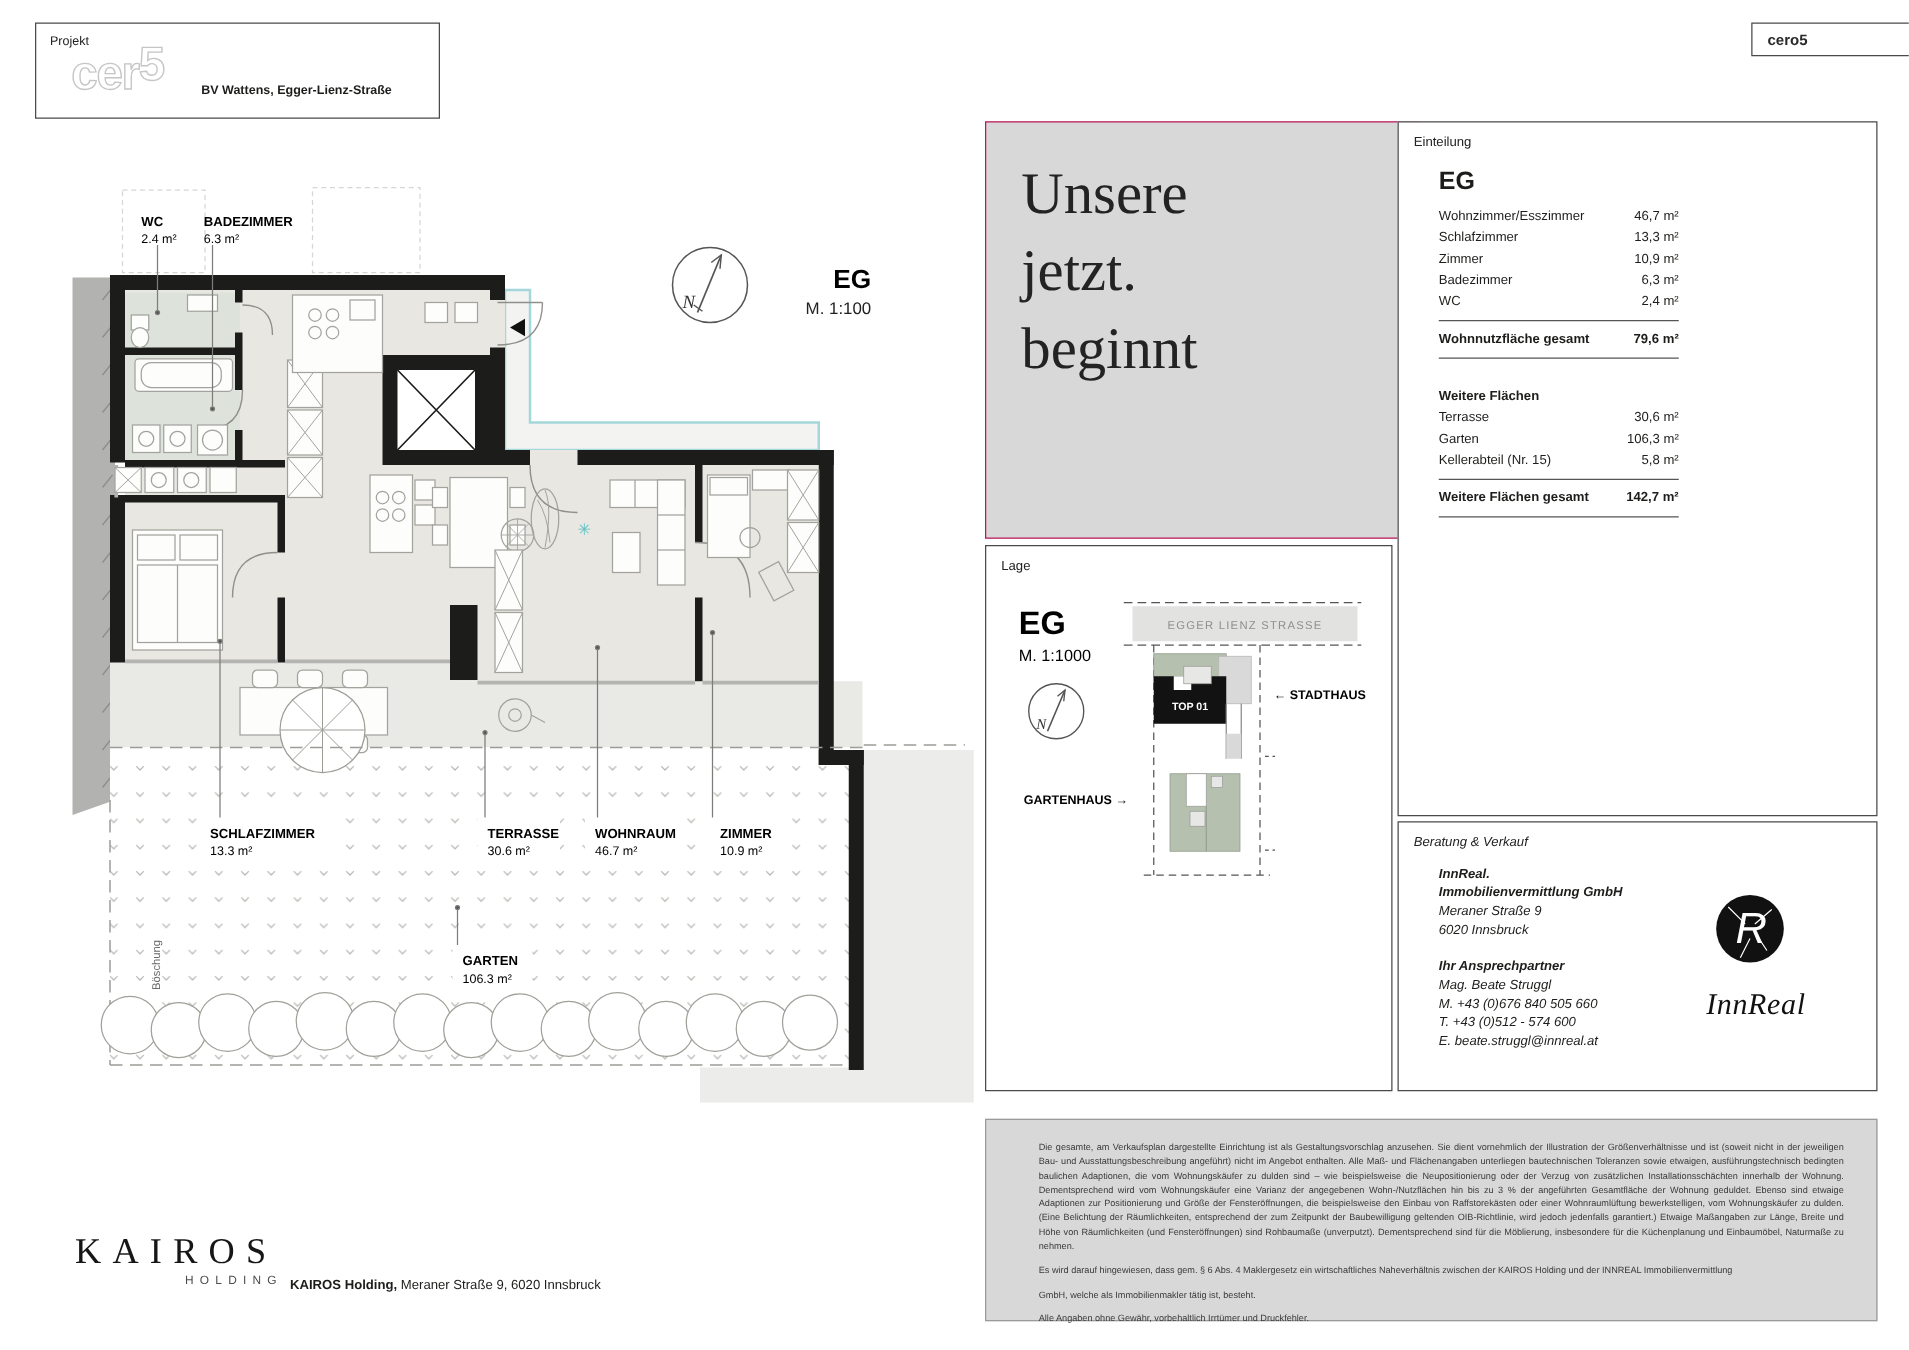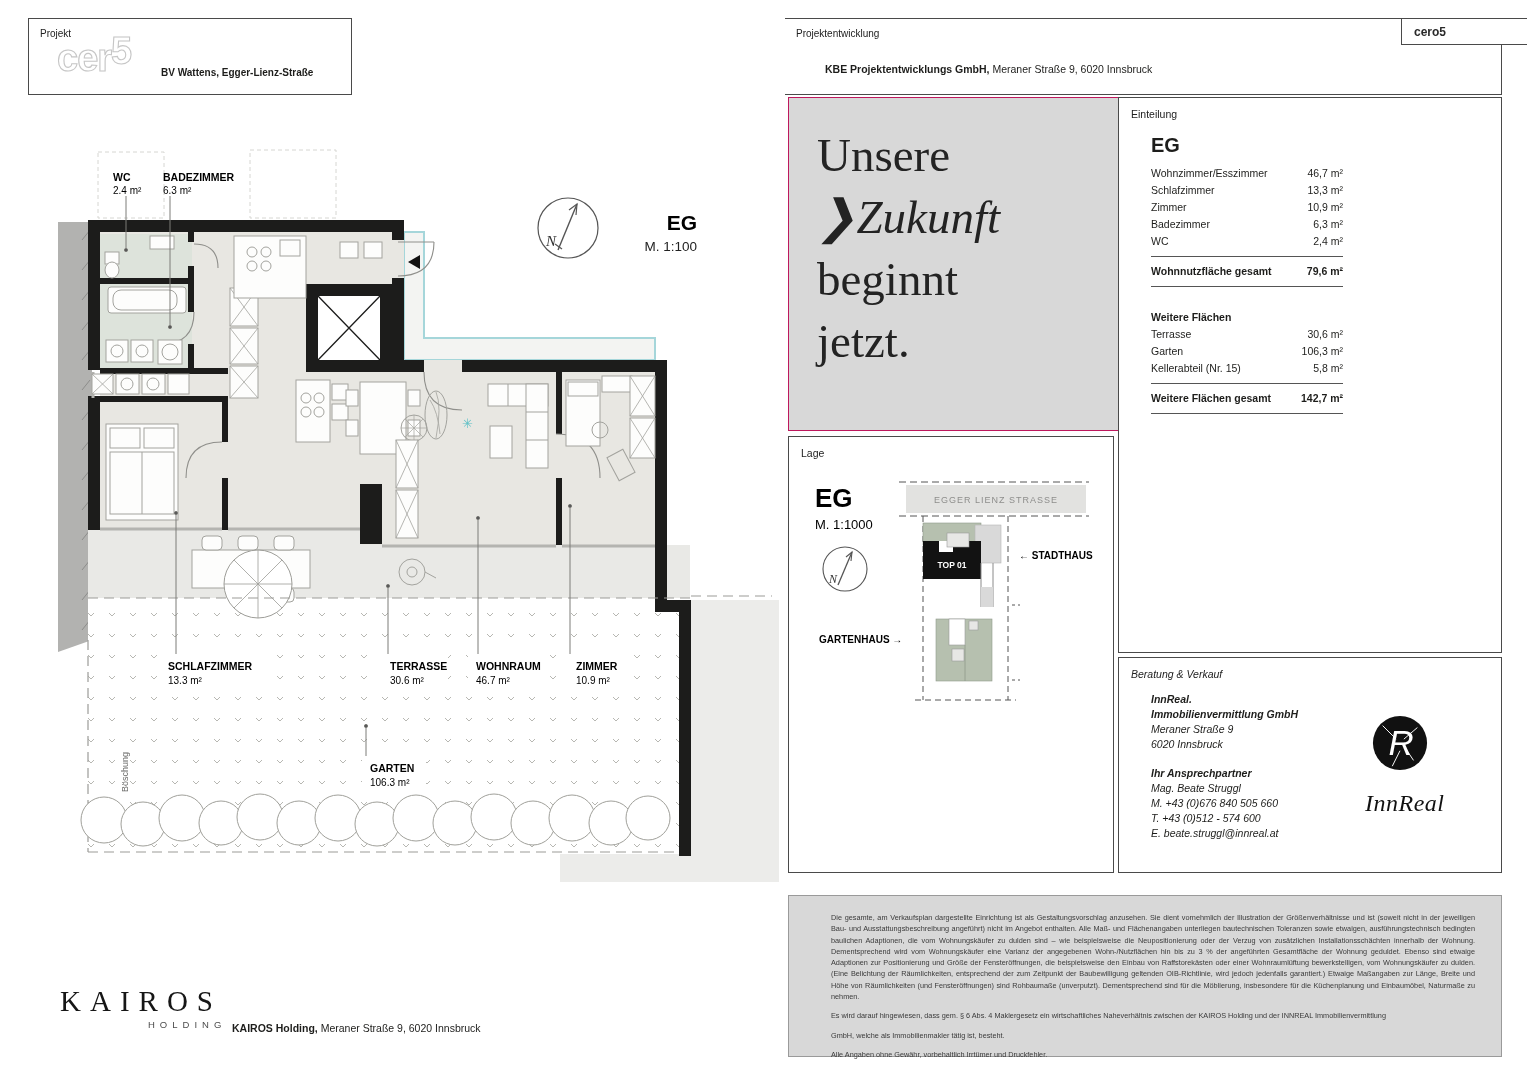--- a/index.html
+++ b/index.html
@@ -68,24 +68,20 @@
 
   <div class="hbox" id="box-projekt">
     <div class="hlabel">Projekt</div>
     <svg id="cer5-svg" width="130" height="58">
       <text x="2" y="44" font-size="38" font-weight="bold" fill="none" stroke="#c6c6c6" stroke-width="1.1" letter-spacing="-1"><tspan>cer</tspan><tspan dy="-7">5</tspan></text>
     </svg>
     <div id="bv-line">BV Wattens, Egger-Lienz-Straße</div>
   </div>
 
 
-  <div class="hbox" id="box-dev">
-    <div class="hlabel">Projektentwicklung</div>
-    <div id="dev-line"><b>KBE Projektentwicklungs GmbH,</b><span> Meraner Straße 9, 6020 Innsbruck</span></div>
-  </div>
 
   <div id="box-cero5">
     <div id="cero5-text">cero5</div>
   </div>
 
   <svg class="abs" style="left:28px; top:95px;" width="757" height="900" viewBox="28 95 757 900">
     <defs>
       <pattern id="dots" width="21" height="21" patternUnits="userSpaceOnUse">
         <path d="M4,4 l3,3 l3,-3" stroke="#b7b7b2" fill="none" stroke-width="1"></path>
       </pattern>
@@ -348,23 +344,22 @@
     </g>
 
     <g>
       <text x="697" y="230" font-size="21" font-weight="bold" text-anchor="end">EG</text>
       <text x="697" y="251" font-size="13.5" text-anchor="end" fill="#222">M. 1:100</text>
     </g>
   </svg>
 
   <div class="abs" id="zukunft">
     <div class="tl">Unsere</div>
-    <div class="tl it">❯Zukunft</div>
+    <div class="tl">jetzt.</div>
     <div class="tl">beginnt</div>
-    <div class="tl">jetzt.</div>
   </div>
 
   <div class="abs" id="lage-box">
     <div class="panel-label">Lage</div>
     <svg width="324" height="435" viewBox="0 0 324 435">
       <text x="26" y="70" font-size="26" font-weight="bold">EG</text>
       <text x="26" y="92" font-size="13">M. 1:1000</text>
 
       <rect x="117" y="48" width="180" height="28" fill="#e2e2e0"></rect>
       <text x="207" y="66" font-size="9" fill="#8e8e8c" letter-spacing="1" text-anchor="middle">EGGER LIENZ STRASSE</text>

